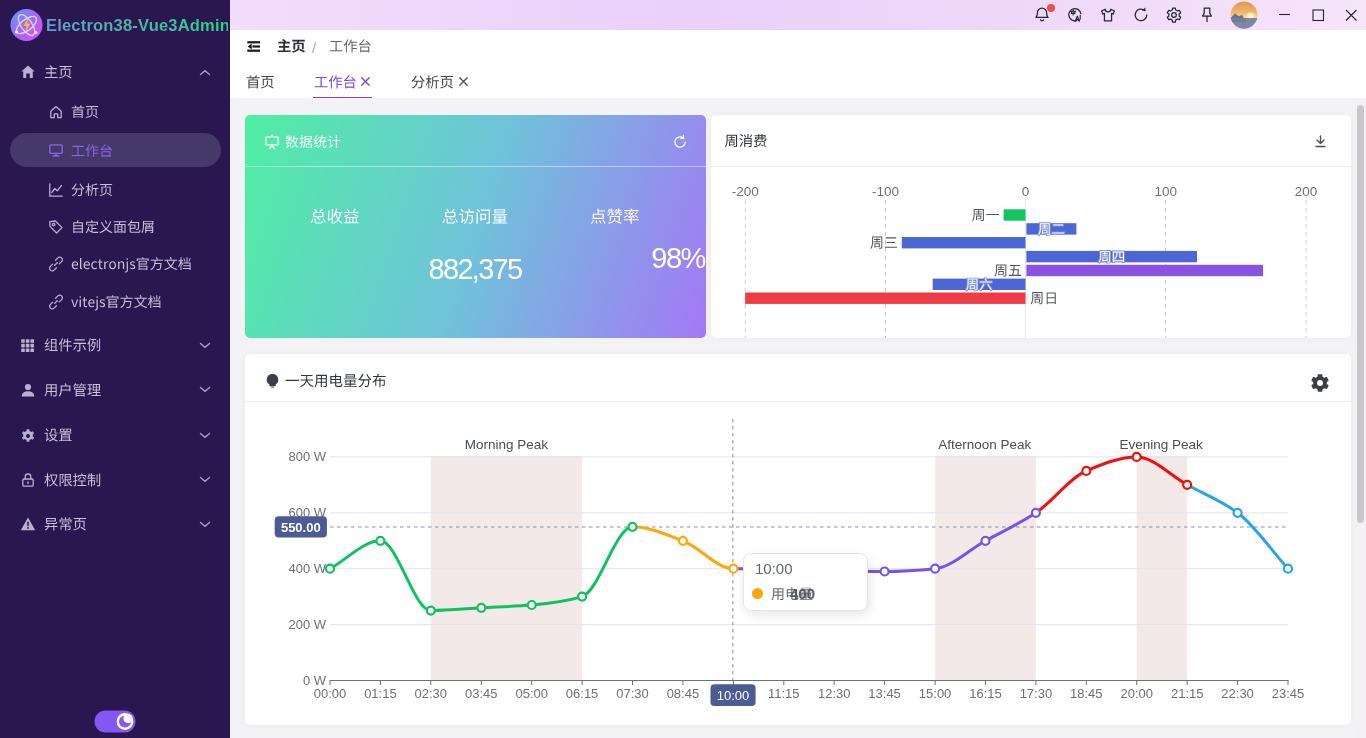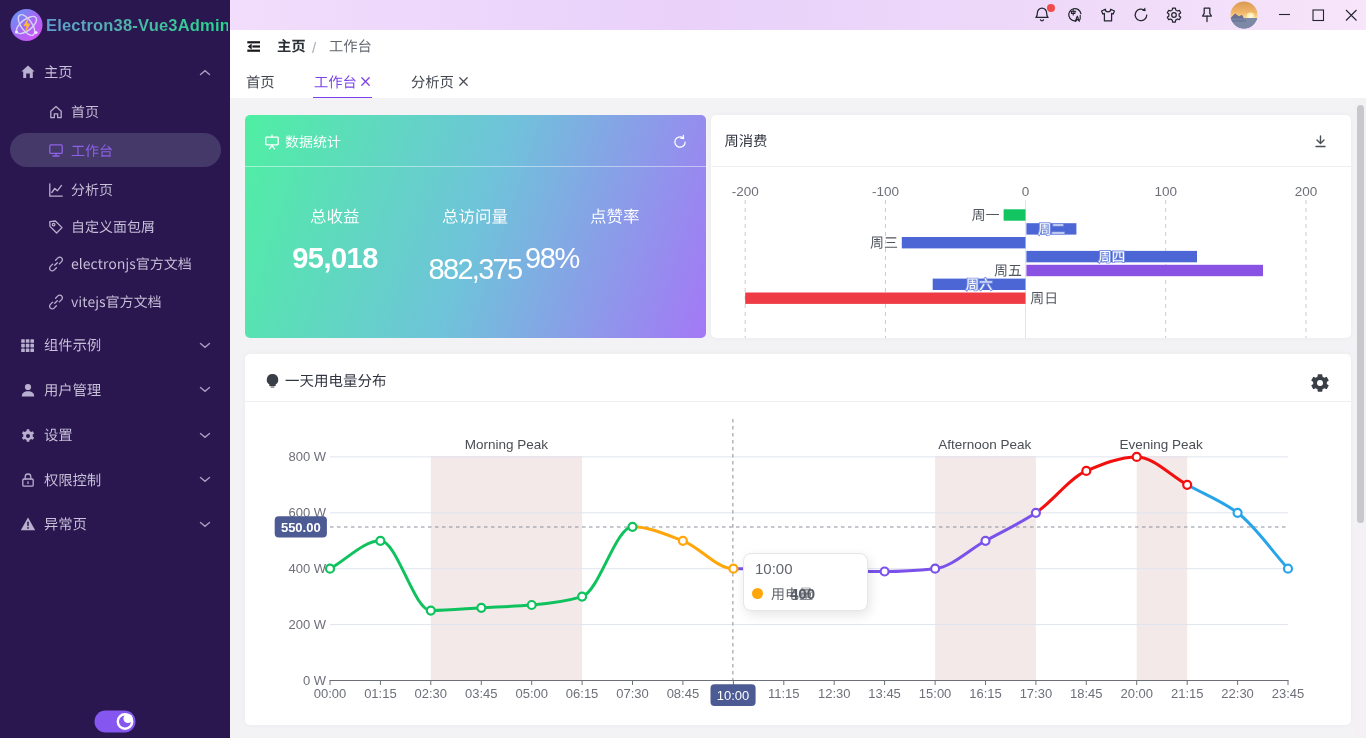--- a/index.html
+++ b/index.html
@@ -256,23 +256,22 @@
     <div class="abs" style="left:245px;top:166px;width:461px;height:1px;background:rgba(255,255,255,0.45)"></div>
     <svg style="position:absolute;left:310.2px;top:205.5px;overflow:visible" width="52" height="21">
       <path transform="translate(0,16.5)" d="M12.5 -3.5C13.5 -2.4 14.4 -0.9 14.8 0.2L15.8 -0.5C15.4 -1.5 14.4 -3.0 13.5 -4.1ZM6.8 -4.4C7.9 -3.7 9.1 -2.5 9.8 -1.7L10.7 -2.5C10.0 -3.3 8.8 -4.4 7.7 -5.1ZM4.6 -4.0V-0.6C4.6 0.8 5.1 1.1 7.1 1.1C7.5 1.1 10.4 1.1 10.8 1.1C12.3 1.1 12.8 0.7 12.9 -1.2C12.6 -1.3 12.0 -1.5 11.8 -1.7C11.7 -0.2 11.6 0.0 10.7 0.0C10.1 0.0 7.7 0.0 7.2 0.0C6.1 0.0 5.9 -0.1 5.9 -0.6V-4.0ZM2.3 -3.7C2.0 -2.4 1.4 -1.0 0.7 -0.1L1.8 0.4C2.6 -0.6 3.1 -2.1 3.4 -3.5ZM4.4 -9.4H12.2V-6.5H4.4ZM3.1 -10.5V-5.3H13.5V-10.5H10.8C11.4 -11.4 12.0 -12.4 12.6 -13.3L11.3 -13.8C10.9 -12.9 10.1 -11.5 9.5 -10.5H6.1L7.1 -11.0C6.8 -11.8 6.0 -12.9 5.3 -13.8L4.2 -13.3C4.9 -12.5 5.6 -11.3 5.9 -10.5Z M26.2 -9.5H29.8C29.4 -7.4 28.9 -5.6 28.1 -4.1C27.2 -5.6 26.6 -7.4 26.1 -9.2ZM26.0 -13.9C25.5 -11.0 24.7 -8.3 23.2 -6.6C23.5 -6.4 24.0 -5.8 24.1 -5.6C24.6 -6.2 25.1 -6.9 25.5 -7.7C26.0 -6.0 26.6 -4.4 27.4 -3.0C26.5 -1.6 25.2 -0.5 23.5 0.3C23.8 0.6 24.2 1.1 24.3 1.3C25.9 0.5 27.1 -0.6 28.1 -1.9C29.1 -0.6 30.2 0.5 31.5 1.3C31.7 0.9 32.1 0.5 32.4 0.2C31.0 -0.4 29.8 -1.6 28.8 -2.9C29.9 -4.7 30.6 -6.9 31.0 -9.5H32.3V-10.6H26.6C26.9 -11.6 27.1 -12.6 27.3 -13.7ZM18.0 -1.7C18.3 -1.9 18.8 -2.1 21.8 -3.3V1.3H23.1V-13.6H21.8V-4.5L19.3 -3.6V-12.0H18.1V-3.9C18.1 -3.3 17.8 -2.9 17.5 -2.8C17.7 -2.5 17.9 -2.0 18.0 -1.7Z M42.8 -7.9C44.4 -7.2 46.6 -6.2 47.8 -5.6L48.4 -6.6C47.3 -7.2 45.0 -8.2 43.4 -8.7ZM38.7 -8.8C37.7 -7.9 35.6 -6.8 34.1 -6.2C34.4 -6.0 34.7 -5.5 34.9 -5.3C36.4 -6.0 38.4 -7.2 39.6 -8.2ZM35.9 -5.5V-0.3H33.7V0.8H48.8V-0.3H46.7V-5.5ZM37.0 -0.3V-4.4H39.1V-0.3ZM40.2 -0.3V-4.4H42.3V-0.3ZM43.4 -0.3V-4.4H45.6V-0.3ZM44.8 -13.9C44.4 -13.0 43.6 -11.7 43.0 -11.0L43.9 -10.6H38.6L39.5 -11.1C39.2 -11.8 38.4 -13.0 37.7 -13.8L36.7 -13.4C37.3 -12.5 38.0 -11.4 38.3 -10.6H34.1V-9.5H48.4V-10.6H44.1C44.7 -11.4 45.4 -12.5 46.0 -13.4Z" fill="#ffffff"></path>
     </svg>
     <svg style="position:absolute;left:442.0px;top:205.5px;overflow:visible" width="68" height="21">
       <path transform="translate(0,16.5)" d="M12.5 -3.5C13.5 -2.4 14.4 -0.9 14.8 0.2L15.8 -0.5C15.4 -1.5 14.4 -3.0 13.5 -4.1ZM6.8 -4.4C7.9 -3.7 9.1 -2.5 9.8 -1.7L10.7 -2.5C10.0 -3.3 8.8 -4.4 7.7 -5.1ZM4.6 -4.0V-0.6C4.6 0.8 5.1 1.1 7.1 1.1C7.5 1.1 10.4 1.1 10.8 1.1C12.3 1.1 12.8 0.7 12.9 -1.2C12.6 -1.3 12.0 -1.5 11.8 -1.7C11.7 -0.2 11.6 0.0 10.7 0.0C10.1 0.0 7.7 0.0 7.2 0.0C6.1 0.0 5.9 -0.1 5.9 -0.6V-4.0ZM2.3 -3.7C2.0 -2.4 1.4 -1.0 0.7 -0.1L1.8 0.4C2.6 -0.6 3.1 -2.1 3.4 -3.5ZM4.4 -9.4H12.2V-6.5H4.4ZM3.1 -10.5V-5.3H13.5V-10.5H10.8C11.4 -11.4 12.0 -12.4 12.6 -13.3L11.3 -13.8C10.9 -12.9 10.1 -11.5 9.5 -10.5H6.1L7.1 -11.0C6.8 -11.8 6.0 -12.9 5.3 -13.8L4.2 -13.3C4.9 -12.5 5.6 -11.3 5.9 -10.5Z M26.3 -13.5C26.6 -12.7 26.9 -11.6 27.1 -11.0L28.3 -11.4C28.1 -12.0 27.8 -13.1 27.4 -13.8ZM18.6 -12.8C19.4 -12.1 20.4 -11.0 20.9 -10.3L21.8 -11.2C21.3 -11.8 20.2 -12.9 19.4 -13.6ZM22.7 -11.0V-9.8H25.1C25.0 -5.6 24.7 -1.7 22.1 0.5C22.4 0.7 22.8 1.1 23.0 1.4C25.0 -0.4 25.8 -3.1 26.1 -6.2H29.8C29.6 -2.1 29.4 -0.5 29.0 -0.1C28.9 0.0 28.7 0.1 28.4 0.1C28.1 0.1 27.3 0.0 26.4 -0.0C26.6 0.3 26.8 0.8 26.8 1.2C27.7 1.2 28.5 1.2 29.0 1.2C29.5 1.1 29.8 1.0 30.1 0.6C30.6 0.0 30.8 -1.7 31.0 -6.8C31.0 -6.9 31.0 -7.3 31.0 -7.3H26.2C26.3 -8.1 26.3 -8.9 26.3 -9.8H32.2V-11.0ZM17.3 -8.7V-7.5H19.8V-2.0C19.8 -1.3 19.2 -0.7 18.9 -0.5C19.1 -0.2 19.5 0.3 19.7 0.6C19.9 0.2 20.3 -0.2 23.3 -2.4C23.2 -2.6 23.0 -3.1 22.9 -3.4L21.0 -2.1V-8.7Z M34.5 -10.1V1.3H35.8V-10.1ZM34.7 -13.1C35.5 -12.2 36.6 -11.0 37.2 -10.3L38.1 -11.0C37.6 -11.7 36.4 -12.8 35.6 -13.6ZM38.9 -12.9V-11.8H46.7V-0.4C46.7 -0.1 46.6 -0.0 46.3 -0.0C46.1 -0.0 45.1 0.0 44.1 -0.0C44.3 0.3 44.5 0.8 44.5 1.2C45.8 1.2 46.7 1.2 47.3 1.0C47.8 0.8 48.0 0.4 48.0 -0.4V-12.9ZM38.3 -8.8V-1.7H39.5V-2.8H44.1V-8.8ZM39.5 -7.7H42.9V-3.9H39.5Z M53.6 -11.0H61.8V-10.1H53.6ZM53.6 -12.6H61.8V-11.7H53.6ZM52.4 -13.3V-9.3H63.1V-13.3ZM50.4 -8.6V-7.7H65.2V-8.6ZM53.3 -4.5H57.1V-3.5H53.3ZM58.3 -4.5H62.3V-3.5H58.3ZM53.3 -6.2H57.1V-5.2H53.3ZM58.3 -6.2H62.3V-5.2H58.3ZM50.3 -0.0V0.9H65.3V-0.0H58.3V-1.0H63.9V-1.9H58.3V-2.8H63.5V-6.9H52.1V-2.8H57.1V-1.9H51.7V-1.0H57.1V-0.0Z" fill="#ffffff"></path>
     </svg>
     <svg style="position:absolute;left:590.2px;top:205.5px;overflow:visible" width="52" height="21">
       <path transform="translate(0,16.5)" d="M3.9 -7.7H12.5V-4.7H3.9ZM5.6 -2.1C5.8 -1.0 6.0 0.3 6.0 1.2L7.2 1.0C7.2 0.2 7.0 -1.2 6.8 -2.2ZM9.0 -2.1C9.5 -1.1 10.0 0.3 10.2 1.1L11.4 0.8C11.2 0.0 10.7 -1.3 10.1 -2.3ZM12.4 -2.2C13.2 -1.2 14.1 0.3 14.5 1.2L15.7 0.7C15.3 -0.2 14.3 -1.6 13.5 -2.7ZM2.9 -2.6C2.4 -1.3 1.6 0.0 0.7 0.8L1.8 1.3C2.7 0.4 3.6 -1.0 4.1 -2.2ZM2.7 -8.8V-3.6H13.8V-8.8H8.7V-10.9H15.0V-12.1H8.7V-13.9H7.5V-8.8Z M25.1 -1.1C27.0 -0.4 29.6 0.6 30.8 1.4L31.5 0.3C30.2 -0.5 27.6 -1.5 25.7 -2.0ZM19.7 -6.6V-1.4H20.9V-5.5H28.6V-1.5H29.9V-6.6ZM24.1 -4.6V-3.4C24.1 -2.0 23.1 -0.6 18.1 0.3C18.3 0.5 18.7 1.0 18.8 1.3C24.0 0.4 25.3 -1.4 25.3 -3.4V-4.6ZM21.4 -7.0C21.7 -7.2 22.1 -7.3 24.7 -8.0C24.7 -8.2 24.7 -8.6 24.7 -8.8L22.7 -8.4V-9.9H24.5V-10.8H21.9V-11.9H24.1V-12.7H21.9V-13.9H20.8V-12.7H19.6L19.9 -13.6L18.9 -13.7C18.7 -13.0 18.3 -12.1 17.7 -11.4C18.0 -11.3 18.4 -11.1 18.6 -10.9C18.9 -11.2 19.1 -11.5 19.2 -11.9H20.8V-10.8H17.4V-9.9H19.4C19.2 -8.6 18.7 -7.9 17.1 -7.4C17.4 -7.3 17.7 -6.9 17.8 -6.6C19.6 -7.3 20.2 -8.3 20.5 -9.9H21.7V-8.9C21.7 -8.2 21.3 -8.0 21.0 -7.8C21.2 -7.7 21.4 -7.3 21.4 -7.0ZM24.9 -10.8V-9.9H26.7C26.5 -8.7 26.1 -8.1 24.7 -7.7C24.9 -7.5 25.2 -7.2 25.3 -6.9C27.0 -7.5 27.5 -8.4 27.8 -9.9H28.7V-8.4C28.7 -7.4 28.9 -7.2 29.9 -7.2C30.1 -7.2 31.0 -7.2 31.2 -7.2C31.9 -7.2 32.2 -7.5 32.3 -8.7C32.0 -8.7 31.6 -8.9 31.4 -9.0C31.4 -8.2 31.4 -8.1 31.1 -8.1C30.9 -8.1 30.2 -8.1 30.1 -8.1C29.8 -8.1 29.7 -8.1 29.7 -8.4V-9.9H32.0V-10.8H29.1V-11.8H31.4V-12.7H29.1V-13.9H27.9V-12.7H26.7C26.9 -13.0 27.0 -13.3 27.1 -13.6L26.1 -13.7C25.8 -13.0 25.4 -12.1 24.8 -11.4C25.1 -11.3 25.5 -11.1 25.7 -10.9C25.9 -11.2 26.1 -11.5 26.3 -11.8H27.9V-10.8Z M46.7 -10.6C46.1 -9.9 45.1 -9.0 44.3 -8.5L45.2 -7.9C46.0 -8.4 47.0 -9.2 47.7 -10.0ZM33.9 -5.6 34.6 -4.6C35.6 -5.1 37.0 -5.8 38.3 -6.5L38.0 -7.4C36.5 -6.7 34.9 -6.0 33.9 -5.6ZM34.4 -9.9C35.3 -9.3 36.4 -8.5 36.9 -7.9L37.8 -8.7C37.2 -9.3 36.1 -10.0 35.2 -10.6ZM44.2 -6.7C45.3 -6.0 46.7 -5.0 47.4 -4.4L48.3 -5.1C47.6 -5.8 46.2 -6.8 45.0 -7.4ZM33.8 -3.3V-2.2H40.6V1.3H41.9V-2.2H48.7V-3.3H41.9V-4.7H40.6V-3.3ZM40.2 -13.7C40.4 -13.3 40.7 -12.8 40.9 -12.4H34.2V-11.2H40.2C39.7 -10.4 39.2 -9.8 39.0 -9.6C38.7 -9.3 38.5 -9.1 38.2 -9.0C38.3 -8.7 38.5 -8.2 38.6 -8.0C38.8 -8.1 39.2 -8.2 41.1 -8.3C40.3 -7.5 39.6 -6.8 39.3 -6.6C38.7 -6.1 38.3 -5.8 37.9 -5.8C38.0 -5.4 38.2 -4.9 38.2 -4.7C38.6 -4.8 39.2 -4.9 43.5 -5.3C43.7 -5.0 43.9 -4.7 44.0 -4.5L44.9 -4.9C44.6 -5.7 43.8 -6.8 43.0 -7.7L42.1 -7.3C42.4 -7.0 42.7 -6.6 42.9 -6.3L40.0 -6.0C41.4 -7.2 42.9 -8.6 44.2 -10.1L43.2 -10.7C42.9 -10.3 42.5 -9.8 42.1 -9.4L39.9 -9.2C40.5 -9.8 41.0 -10.5 41.5 -11.2H48.5V-12.4H42.4C42.2 -12.9 41.8 -13.5 41.4 -14.0Z" fill="#ffffff"></path>
     </svg>
-    <div class="abs" style="left:245px;top:242px;width:180px;text-align:center;font-size:29px;font-weight:bold;color:#fff;letter-spacing:-0.5px">95,018</div>
     <div class="abs" style="left:385px;top:253px;width:180px;text-align:center;font-size:29px;color:#fff;letter-spacing:-1.7px">882,375</div>
-    <div class="abs" style="left:525px;top:242px;width:180px;text-align:left;font-size:29px;color:#fff;letter-spacing:-1.4px">98%</div>
+    <div class="abs" style="left:525px;top:242px;width:180px;text-align:right;font-size:29px;color:#fff;letter-spacing:-1.4px">98%</div>
     <div class="abs" style="left:711px;top:115px;width:640px;height:223px;border-radius:5px;background:#fff;box-shadow:0 0 6px rgba(0,0,0,0.04)"></div>
     <svg class="abs" style="left:711px;top:115px" width="640" height="223">
       <path transform="translate(13.5,31.0)" d="M2.1 -11.3V-6.7C2.1 -4.5 2.0 -1.5 0.5 0.5C0.7 0.7 1.1 1.0 1.3 1.2C2.9 -1.0 3.2 -4.3 3.2 -6.7V-10.3H11.5V-0.2C11.5 0.0 11.4 0.1 11.2 0.1C10.9 0.1 10.0 0.2 9.1 0.1C9.3 0.4 9.4 0.9 9.5 1.1C10.7 1.1 11.5 1.1 12.0 0.9C12.4 0.8 12.6 0.5 12.6 -0.2V-11.3ZM6.7 -10.0V-8.8H4.1V-7.9H6.7V-6.5H3.8V-5.6H10.8V-6.5H7.7V-7.9H10.4V-8.8H7.7V-10.0ZM4.5 -4.4V0.1H5.4V-0.7H10.0V-4.4ZM5.4 -3.6H9.0V-1.5H5.4Z M26.6 -11.6C26.3 -10.8 25.6 -9.6 25.1 -8.9L26.0 -8.5C26.6 -9.2 27.2 -10.3 27.7 -11.2ZM19.3 -11.1C19.9 -10.3 20.5 -9.2 20.8 -8.4L21.7 -8.9C21.5 -9.6 20.8 -10.7 20.2 -11.5ZM15.5 -11.1C16.4 -10.7 17.5 -9.9 18.0 -9.4L18.6 -10.2C18.1 -10.7 17.0 -11.4 16.2 -11.9ZM14.8 -7.3C15.7 -6.8 16.8 -6.1 17.4 -5.6L18.0 -6.4C17.5 -6.9 16.4 -7.6 15.5 -8.1ZM15.3 0.3 16.2 1.0C17.0 -0.4 17.9 -2.2 18.5 -3.7L17.7 -4.3C17.0 -2.7 16.0 -0.8 15.3 0.3ZM20.8 -4.5H26.1V-2.9H20.8ZM20.8 -5.4V-6.9H26.1V-5.4ZM22.9 -12.0V-7.9H19.7V1.1H20.8V-2.0H26.1V-0.2C26.1 -0.0 26.0 0.0 25.8 0.1C25.5 0.1 24.8 0.1 24.0 0.0C24.1 0.3 24.3 0.8 24.3 1.1C25.4 1.1 26.1 1.1 26.6 0.9C27.0 0.7 27.1 0.4 27.1 -0.2V-7.9H24.0V-12.0Z M35.4 -3.3C34.9 -1.2 33.7 -0.2 29.2 0.2C29.4 0.5 29.6 0.9 29.7 1.1C34.4 0.6 35.9 -0.7 36.5 -3.3ZM36.1 -0.8C37.9 -0.3 40.3 0.5 41.5 1.1L42.1 0.3C40.8 -0.3 38.4 -1.1 36.6 -1.6ZM33.7 -8.5C33.6 -8.2 33.6 -7.8 33.4 -7.5H31.4L31.6 -8.5ZM34.6 -8.5H37.0V-7.5H34.5C34.6 -7.8 34.6 -8.2 34.6 -8.5ZM30.7 -9.3C30.6 -8.4 30.4 -7.4 30.3 -6.7H32.9C32.3 -6.0 31.2 -5.5 29.4 -5.1C29.6 -4.9 29.9 -4.5 30.0 -4.2C30.4 -4.4 30.9 -4.5 31.3 -4.6V-0.8H32.3V-3.9H39.3V-0.9H40.3V-4.8H31.8C33.0 -5.3 33.7 -6.0 34.1 -6.7H37.0V-5.2H38.0V-6.7H40.9C40.8 -6.3 40.7 -6.1 40.7 -6.0C40.6 -5.9 40.5 -5.9 40.3 -5.9C40.2 -5.9 39.8 -5.9 39.3 -6.0C39.4 -5.7 39.5 -5.4 39.5 -5.2C40.1 -5.2 40.6 -5.2 40.8 -5.2C41.1 -5.2 41.3 -5.3 41.5 -5.5C41.7 -5.7 41.8 -6.2 41.9 -7.1C41.9 -7.2 41.9 -7.5 41.9 -7.5H38.0V-8.5H41.1V-11.1H38.0V-12.0H37.0V-11.1H34.7V-12.0H33.7V-11.1H30.1V-10.3H33.7V-9.3L31.1 -9.3ZM34.7 -10.3H37.0V-9.3H34.7ZM38.0 -10.3H40.1V-9.3H38.0Z" fill="#303540"></path>
       <path d="M609.5 21 v7 M606 25 l3.5 3.5 l3.5 -3.5 M605 31.5 h9" stroke="#4a4e57" stroke-width="1.4" fill="none" stroke-linecap="round" stroke-linejoin="round"></path>
       <rect x="0" y="51" width="640" height="1" fill="#eceef2"></rect>
       <text x="34.2" y="80.5" text-anchor="middle" font-size="13.5" fill="#6E7079" font-family="Liberation Sans,sans-serif">-200</text>
       <text x="174.5" y="80.5" text-anchor="middle" font-size="13.5" fill="#6E7079" font-family="Liberation Sans,sans-serif">-100</text>
       <text x="314.5" y="80.5" text-anchor="middle" font-size="13.5" fill="#6E7079" font-family="Liberation Sans,sans-serif">0</text>
       <text x="454.7" y="80.5" text-anchor="middle" font-size="13.5" fill="#6E7079" font-family="Liberation Sans,sans-serif">100</text>
       <text x="595" y="80.5" text-anchor="middle" font-size="13.5" fill="#6E7079" font-family="Liberation Sans,sans-serif">200</text>

